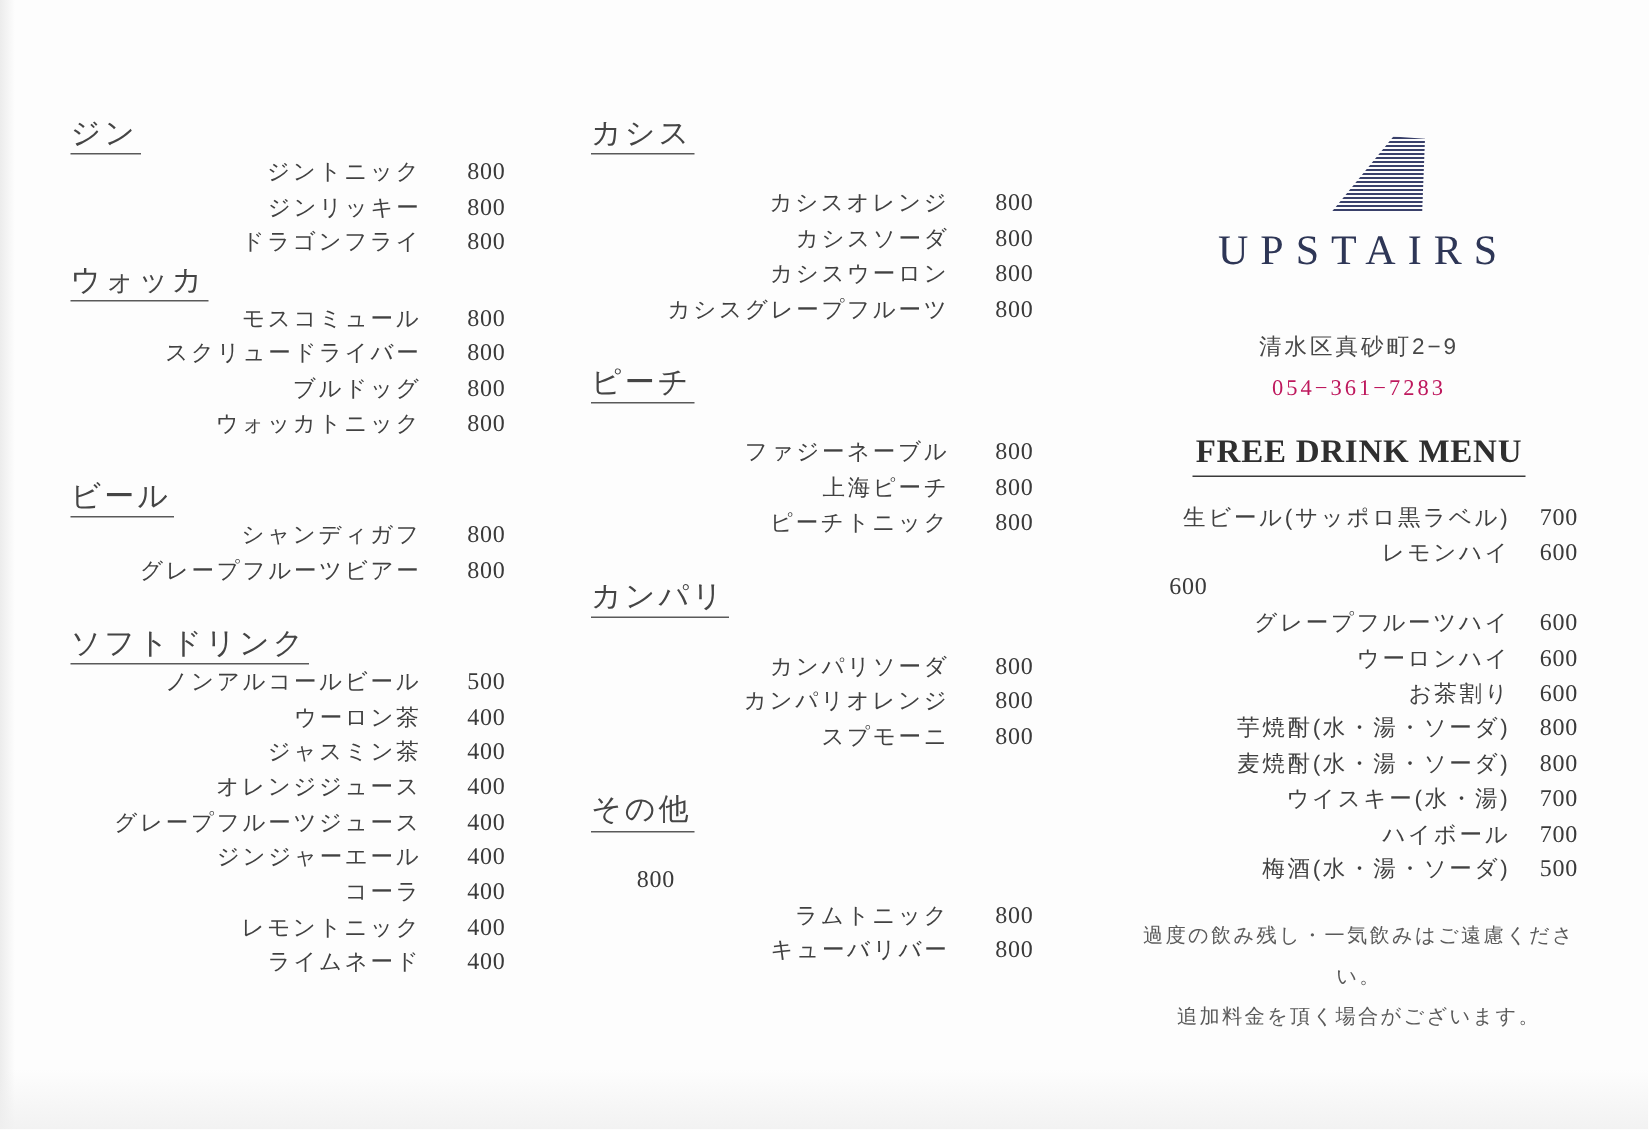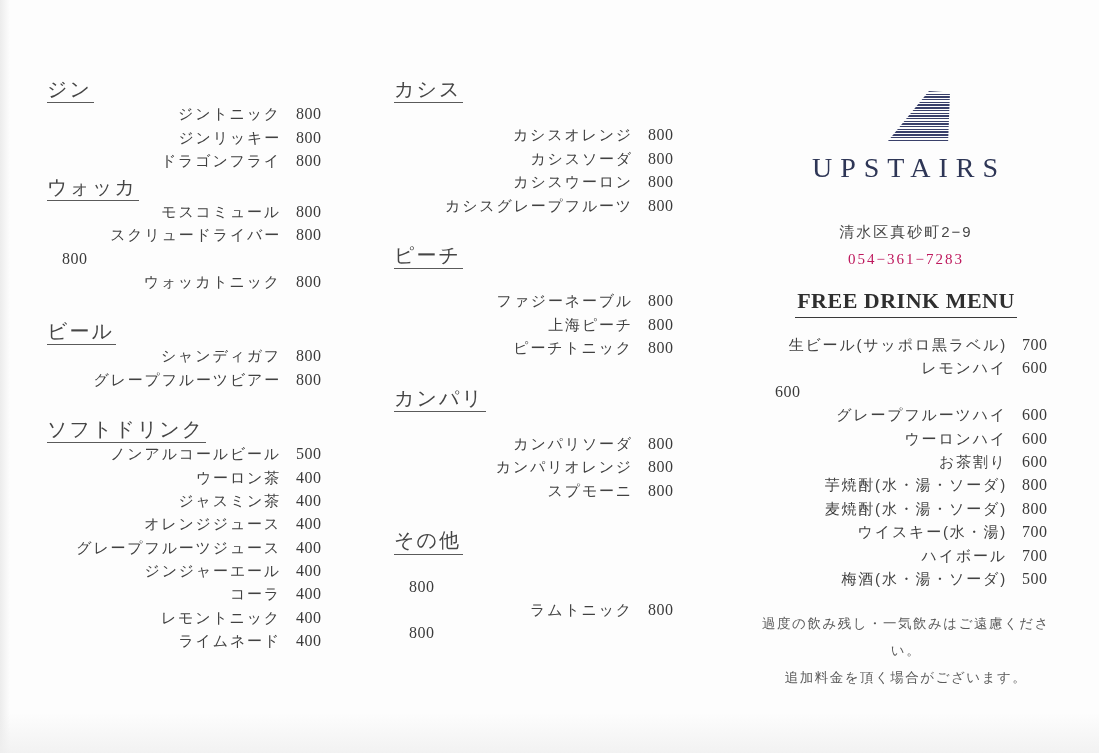--- a/index.html
+++ b/index.html
@@ -40,21 +40,21 @@
   .col-left .section:nth-of-type(n+3){margin-top:23.5px;}
   .col-mid .section + .section{margin-top:24px;}
   .col-mid .section .rows{margin-top:23px;}
 
   .row{display:flex;align-items:baseline;height:23.4px;}
   .item-name{
     flex:1;text-align:right;font-size:15px;letter-spacing:1.8px;
     white-space:nowrap;color:#414141;
   }
   .price{
-    flex:0 0 41px;margin-left:15px;text-align:left;
+    flex:0 0 41px;margin-left:15px;text-align:right;
     font-family:"Liberation Serif", serif;font-size:16px;color:#3a3a3a;
     letter-spacing:.5px;
   }
 
   
   .logo-stairs{
     width:62px;height:50px;margin:6px auto 0;transform:translateX(13px);
     background:repeating-linear-gradient(to bottom,#39406a 0,#39406a 1.4px,rgba(255,255,255,0) 1.4px,rgba(255,255,255,0) 2.7px);
     clip-path:polygon(66% 0,100% 3%,97% 100%,0 100%);
   }
@@ -107,20 +107,21 @@
         <div class="rows">
           <div class="row">
             <span class="item-name">モスコミュール</span>
             <span class="price">800</span>
           </div>
           <div class="row">
             <span class="item-name">スクリュードライバー</span>
             <span class="price">800</span>
           </div>
           <div class="row">
+            <span class="item-name">ブルドッグ</span>
             <span class="price">800</span>
           </div>
           <div class="row">
             <span class="item-name">ウォッカトニック</span>
             <span class="price">800</span>
           </div>
         </div>
       </div>
       <div class="section">
         <h3 class="section-heading"><span>ビール</span></h3>
@@ -238,20 +239,21 @@
         <h3 class="section-heading"><span>その他</span></h3>
         <div class="rows">
           <div class="row">
             <span class="price">800</span>
           </div>
           <div class="row">
             <span class="item-name">ラムトニック</span>
             <span class="price">800</span>
           </div>
           <div class="row">
+            <span class="item-name">キューバリバー</span>
             <span class="price">800</span>
           </div>
         </div>
       </div>
     </div>
 
   <div class="col col-right">
     <div class="logo">
       <div class="logo-stairs"></div>
       <div class="logo-word">UPSTAIRS</div>

